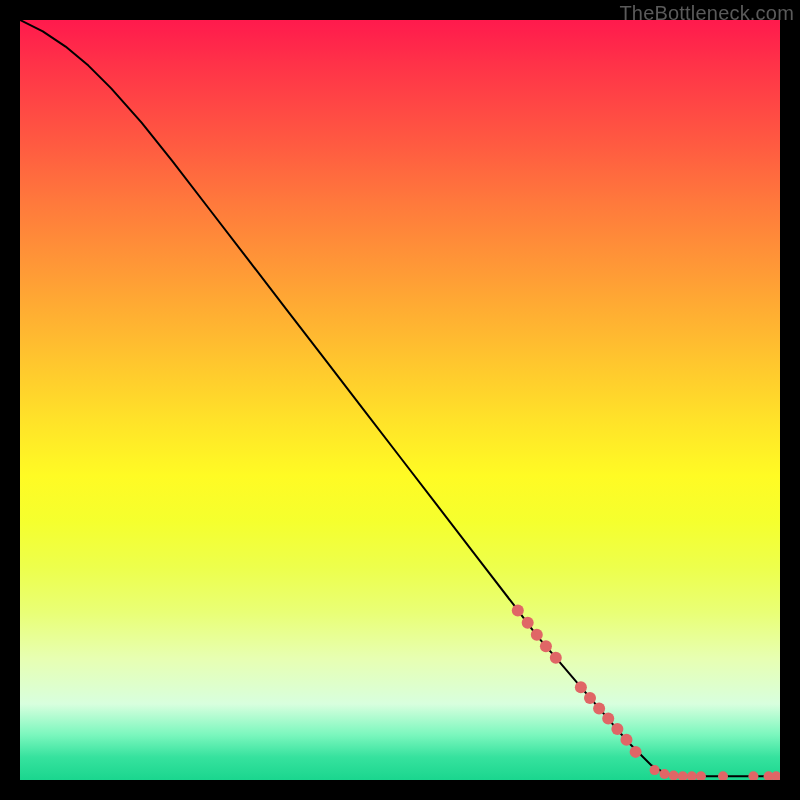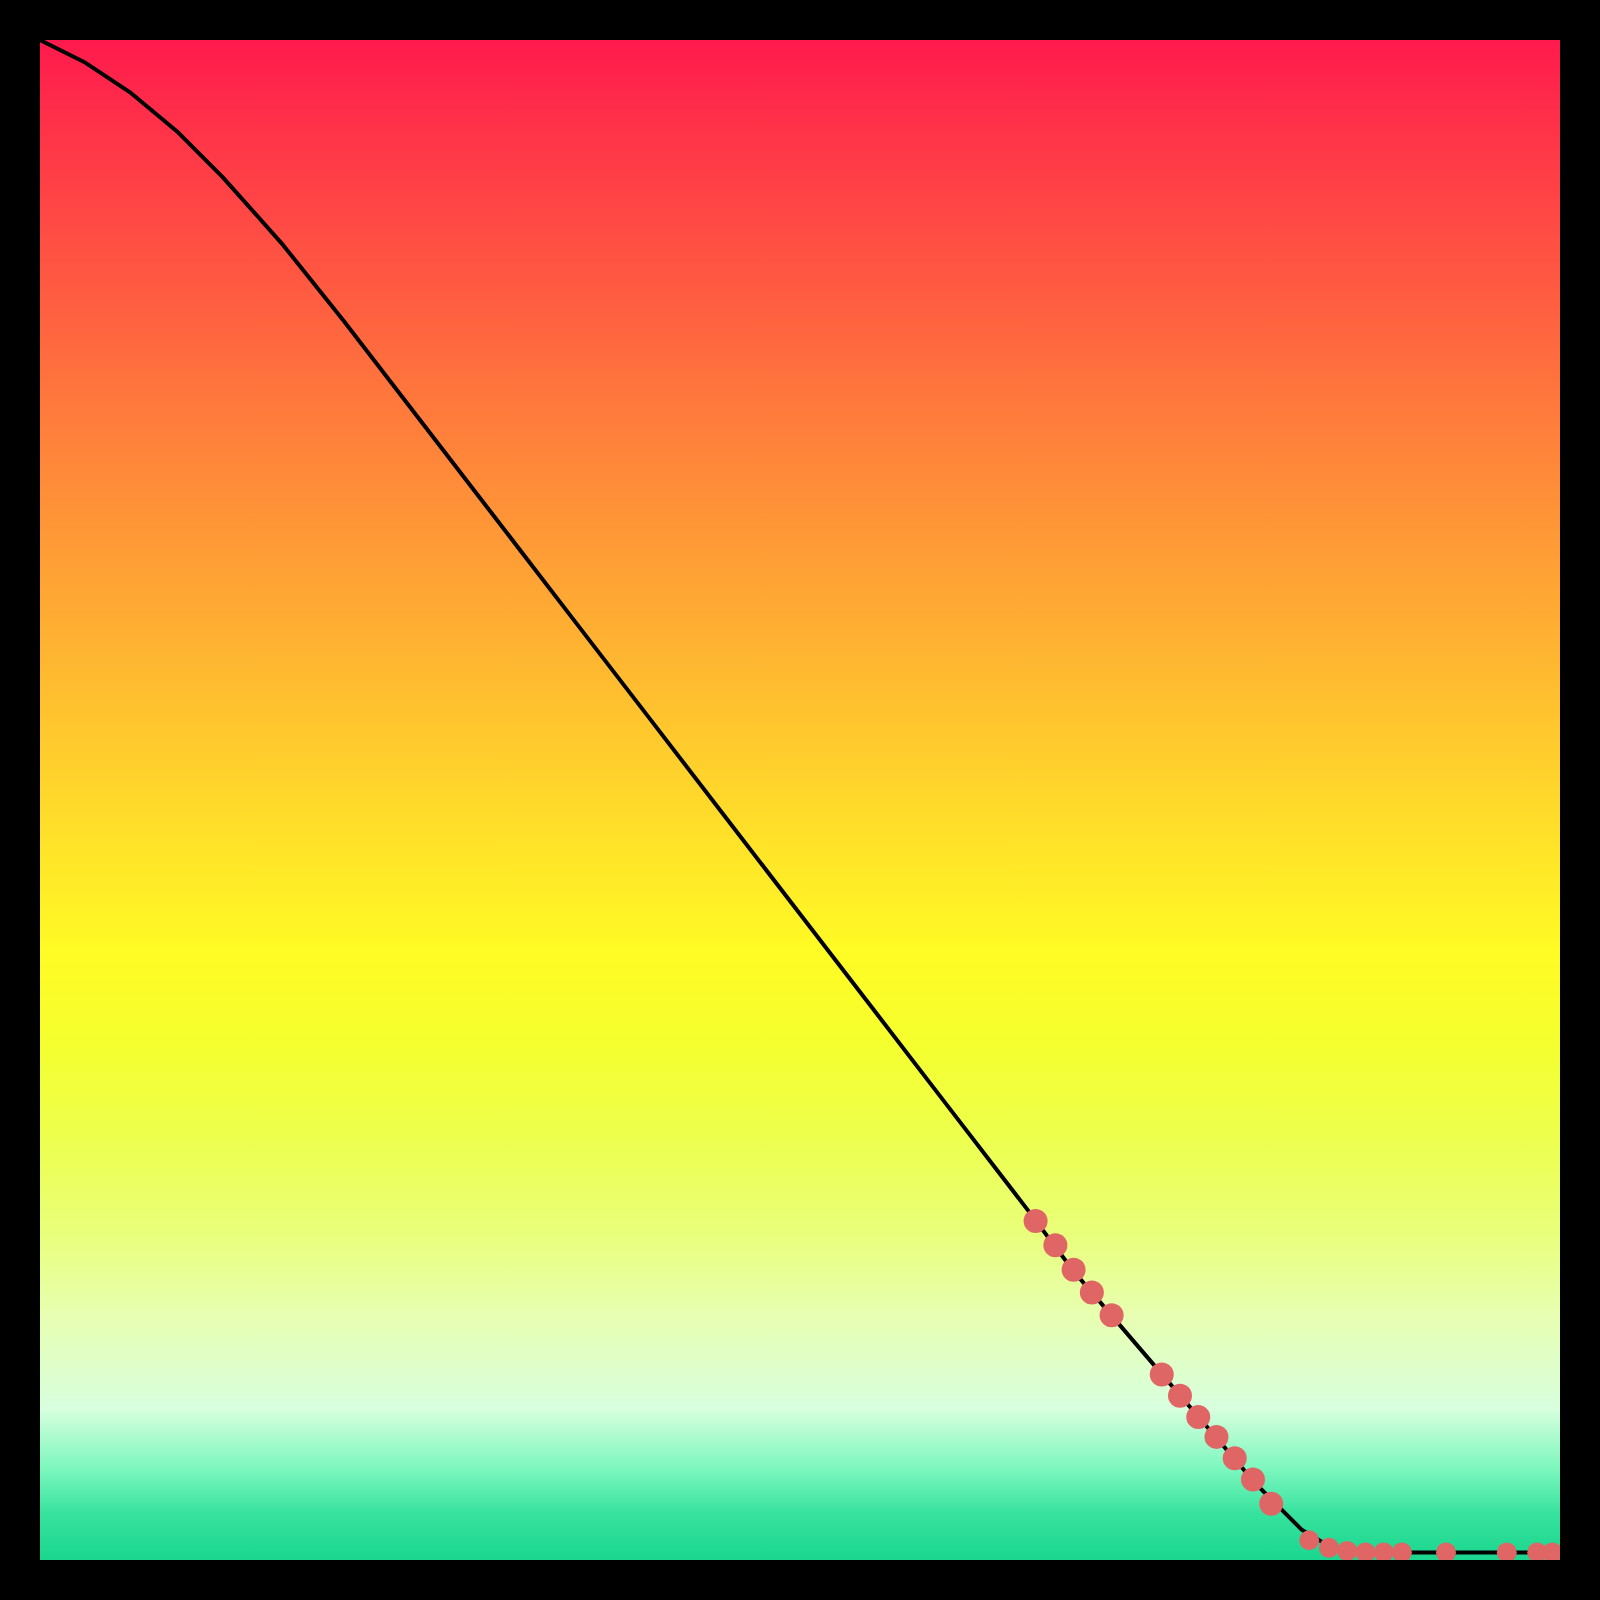--- a/index.html
+++ b/index.html
@@ -60,20 +60,21 @@
     color: #5a5a5a;
     font-size: 20px;
     letter-spacing: 0.2px;
     user-select: none;
   }
 </style>
 </head>
 <body>
 
 <div class="stage">
+  <div class="watermark">TheBottleneck.com</div>
 
   <div class="plot-area">
     <div class="gradient-bg"></div>
     <svg class="svg-layer" viewBox="0 0 760 760" preserveAspectRatio="none">
       <path id="curve-path" fill="none" stroke-width="2" stroke-linejoin="round" stroke-linecap="round" d="M0.00 0.00 L22.80 11.40 L45.60 26.60 L68.40 45.60 L91.20 68.40 L121.60 102.60 L152.00 140.60 L190.00 190.00 L228.00 239.40 L266.00 288.80 L304.00 338.20 L342.00 387.60 L380.00 437.00 L418.00 486.40 L456.00 535.80 L494.00 585.20 L516.80 615.60 L539.60 642.20 L562.40 668.80 L585.20 695.40 L608.00 722.00 L630.80 744.80 L646.00 753.92 L668.80 756.20 L691.60 756.20 L714.40 756.20 L737.20 756.20 L760.00 756.20" stroke="#000000"></path>
       <g id="markers">
           <circle cx="497.80" cy="590.52" r="6" fill="#e06666"></circle>
           <circle cx="507.68" cy="602.68" r="6" fill="#e06666"></circle>
           <circle cx="516.80" cy="614.84" r="6" fill="#e06666"></circle>
           <circle cx="525.92" cy="626.24" r="6" fill="#e06666"></circle>

